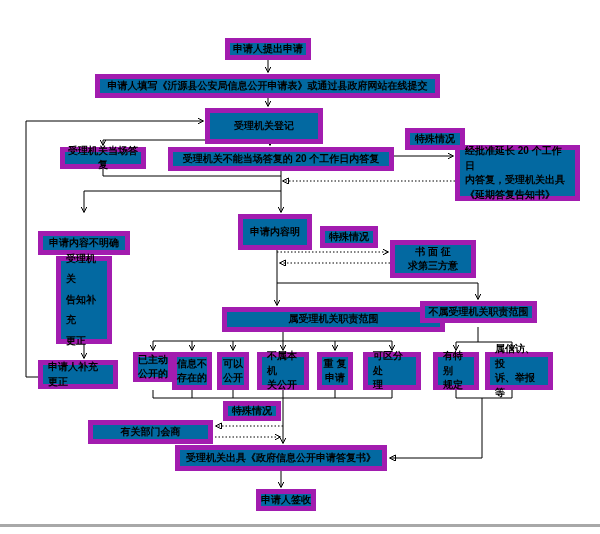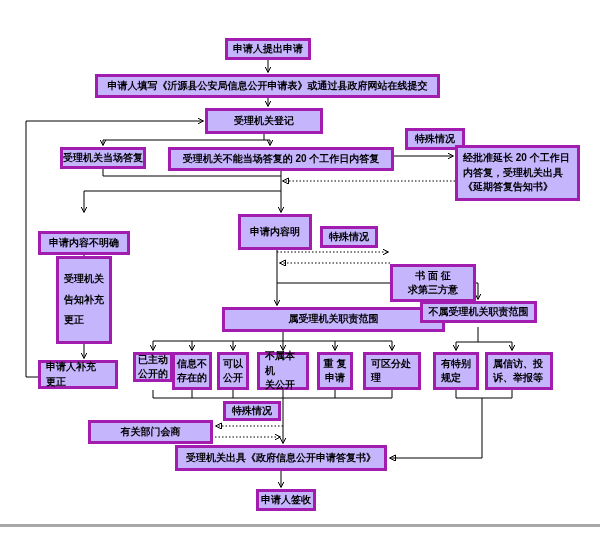--- a/index.html
+++ b/index.html
@@ -1,21 +1,21 @@
 <!DOCTYPE html>
 <html><head>
 <meta charset="utf-8">
 <style>
   html,body{margin:0;padding:0;background:#fff;}
   #canvas{
     position:relative;width:600px;height:534px;background:#ffffff;overflow:hidden;
     font-family:"Liberation Sans",sans-serif;
   }
   .flow-node{
-    position:absolute;border:3px solid #a21caf;background:#c4b5fd;box-sizing:border-box;
+    position:absolute;border:5px solid #a21caf;background:#0369a1;box-sizing:border-box;
     display:flex;align-items:center;justify-content:center;
     text-align:center;white-space:pre-line;color:#000;
     font:bold 10px/1.45 "Liberation Sans",sans-serif;
   }
   .ta-l{justify-content:flex-start;text-align:left;padding:2px 5px;align-items:center;}
   .lh-tall{line-height:2.05;}
   .connectors{position:absolute;left:0;top:0;}
   .connectors path{fill:none;stroke:#000;stroke-width:1;}
   .connectors path.dotted{stroke-dasharray:1.5,2;}
   #bottom-divider{position:absolute;left:0;top:524px;width:600px;height:3px;background:#a8a8a8;}
@@ -75,39 +75,39 @@
     <path d="M512,342 V350" marker-end="url(#arr)"></path>
     <path d="M456,390 V398 M512,390 V398 M456,398 H512 M482,398 V458 H390" marker-end="url(#arr)"></path>
 
     <path d="M281,471 V487" marker-end="url(#arr)"></path>
   </svg>
 
   <div class="flow-node" style="left:225px;top:38px;width:86px;height:22px;">申请人提出申请</div>
 
   <div class="flow-node" style="left:95px;top:74px;width:345px;height:24px;">申请人填写《沂源县公安局信息公开申请表》或通过县政府网站在线提交</div>
 
-  <div class="flow-node" style="left:205px;top:108px;width:118px;height:26px;">受理机关登记</div>
+  <div class="flow-node" style="left:205px;top:108px;width:118px;height:36px;">受理机关登记</div>
 
   <div class="flow-node" style="left:60px;top:147px;width:86px;height:22px;">受理机关当场答复</div>
 
   <div class="flow-node" style="left:168px;top:147px;width:226px;height:24px;">受理机关不能当场答复的 20 个工作日内答复</div>
 
   <div class="flow-node" style="left:405px;top:128px;width:60px;height:22px;">特殊情况</div>
 
   <div class="flow-node ta-l" style="left:455px;top:145px;width:125px;height:56px;">经批准延长 20 个工作日
 内答复，受理机关出具
 《延期答复告知书》</div>
 
   <div class="flow-node" style="left:38px;top:214px;width:92px;height:24px;margin-top:17px;">申请内容不明确</div>
 
   <div class="flow-node" style="left:238px;top:214px;width:74px;height:36px;">申请内容明</div>
 
   <div class="flow-node" style="left:320px;top:226px;width:58px;height:22px;">特殊情况</div>
 
-  <div class="flow-node" style="left:390px;top:240px;width:86px;height:38px;margin-top:24px;">书 面 征
+  <div class="flow-node" style="left:390px;top:240px;width:86px;height:38px;">书 面 征
 求第三方意</div>
 
   <div class="flow-node ta-l lh-tall" style="left:56px;top:256px;width:56px;height:88px;">受理机关
 告知补充
 更正</div>
 
   <div class="flow-node ta-l" style="left:38px;top:360px;width:80px;height:29px;">申请人补充
 更正</div>
 
   <div class="flow-node" style="left:222px;top:307px;width:223px;height:25px;">属受理机关职责范围</div>

